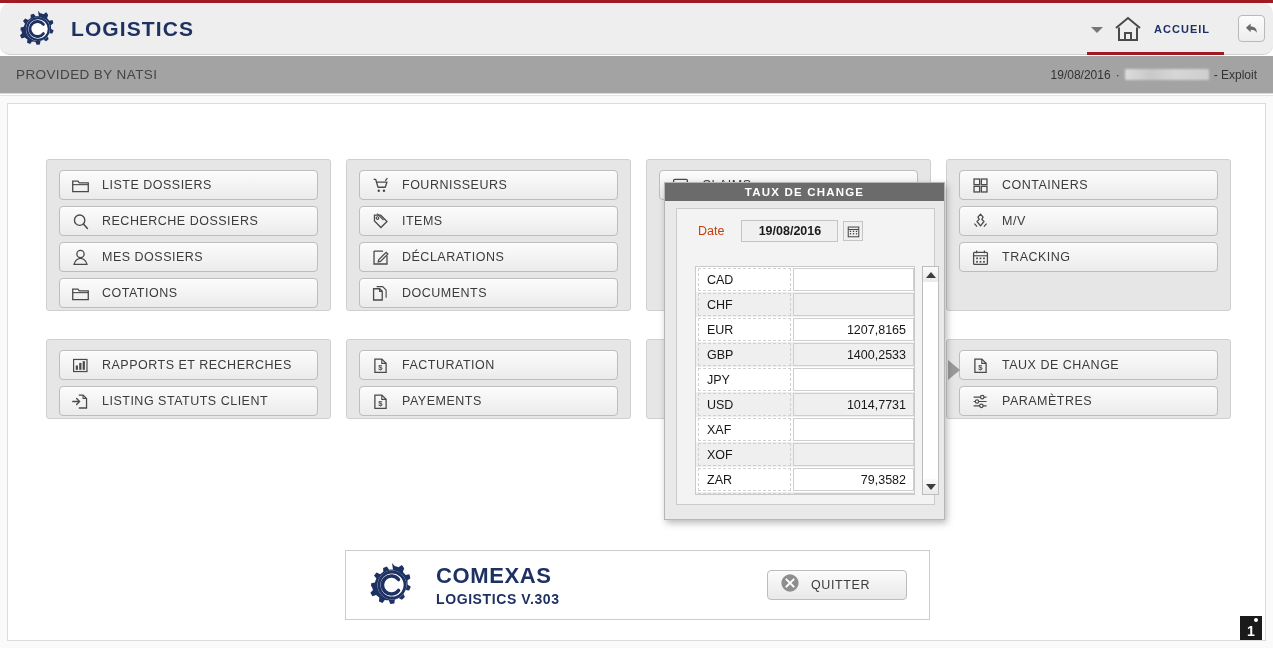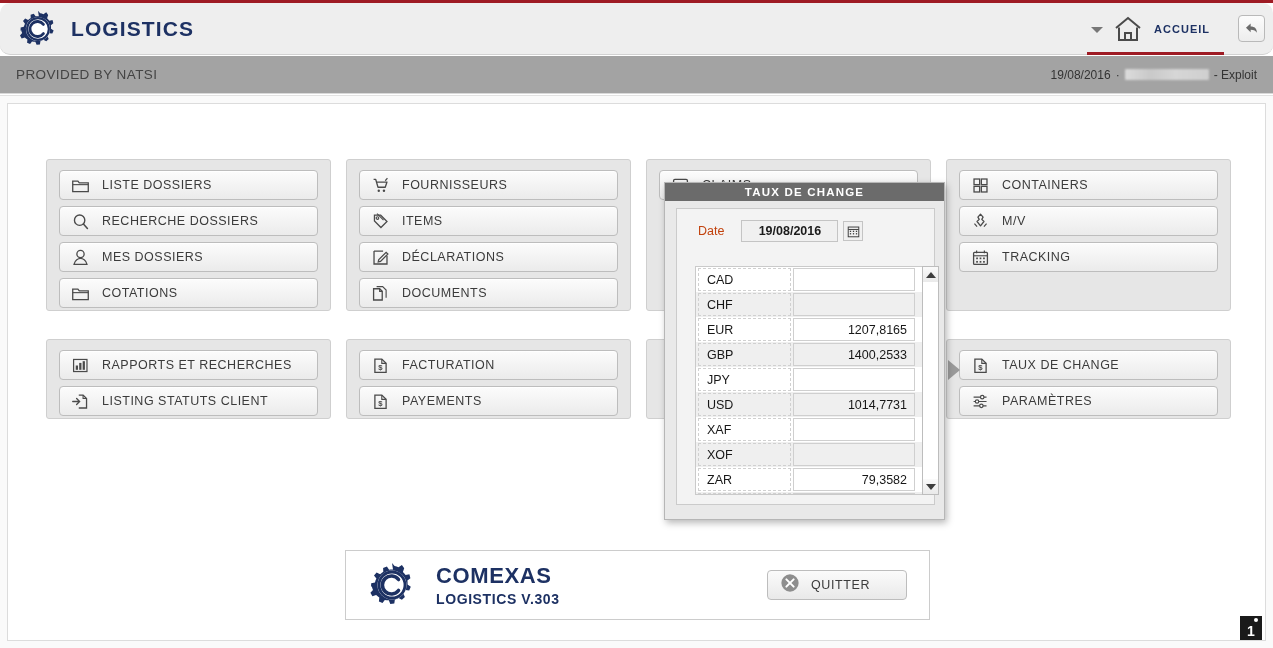--- a/index.html
+++ b/index.html
@@ -146,21 +146,21 @@
     background:#f0f0f0; border:1px solid #c4c4c4;
     font-size:12.5px; color:#1b1b1b; font-weight:bold;
     text-align:center; line-height:20px;
   }
   .cal-btn {
     margin-left:5px; width:20px; height:20px; background:#f0f0f0; border:1px solid #c4c4c4;
     display:flex; align-items:center; justify-content:center; cursor:pointer;
   }
 
   .rate-box {
-    position:absolute; left:18px; top:57px; width:243px; height:229px;
+    position:absolute; left:18px; top:57px; width:220px; height:229px;
     background:#ffffff; border:1px solid #cacaca; overflow:hidden;
   }
   .rate-row { display:flex; height:25px; align-items:center; }
   .rate-row.alt { background:#efefef; }
   .rate-code {
     width:93px; height:23px; margin-left:2px;
     border:1px dashed #d0d0d0; display:flex; align-items:center; padding-left:8px;
     font-size:12.5px; color:#171717;
   }
   .rate-val {

